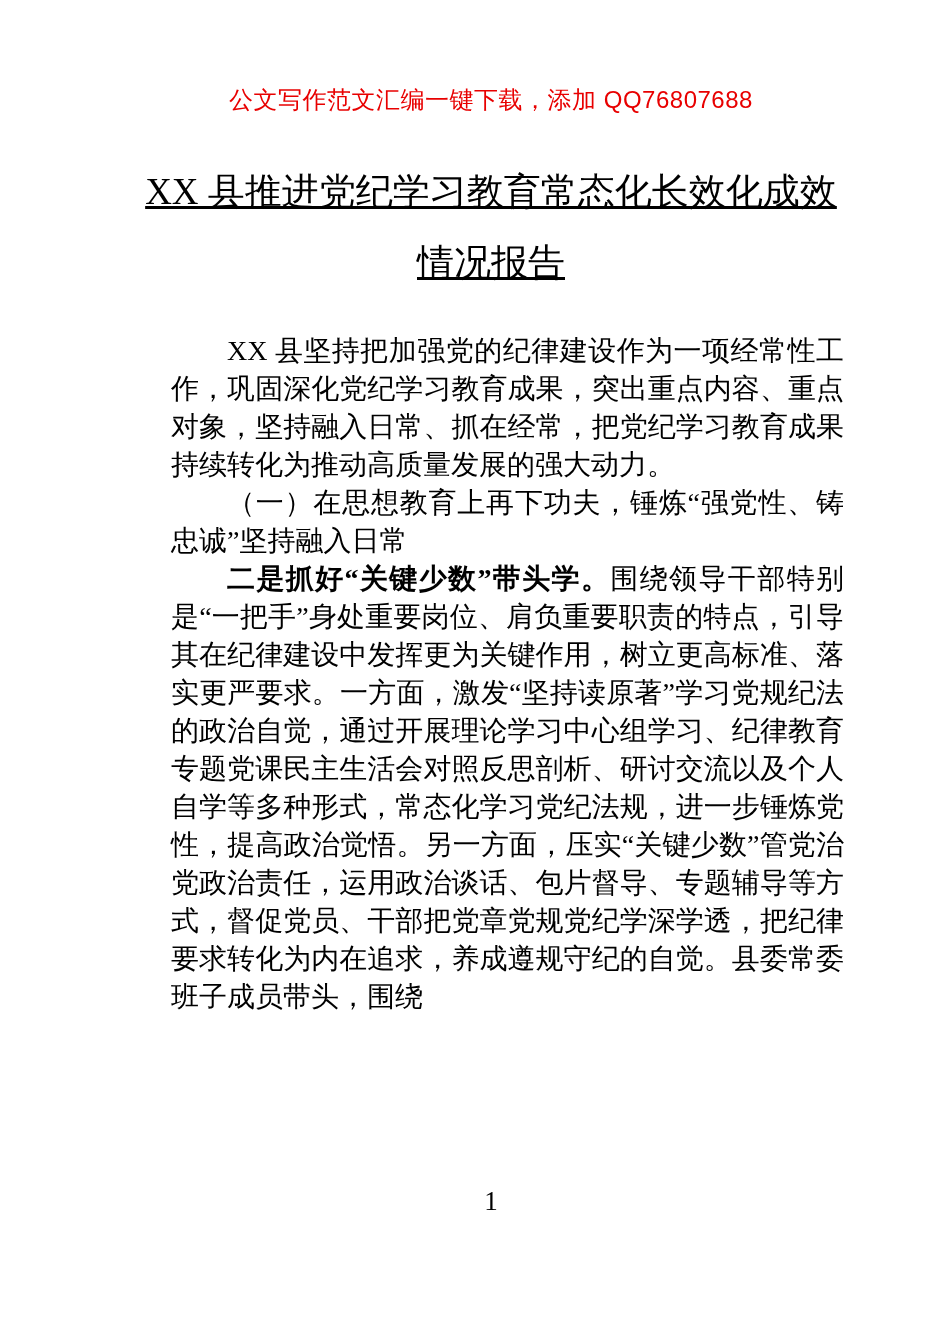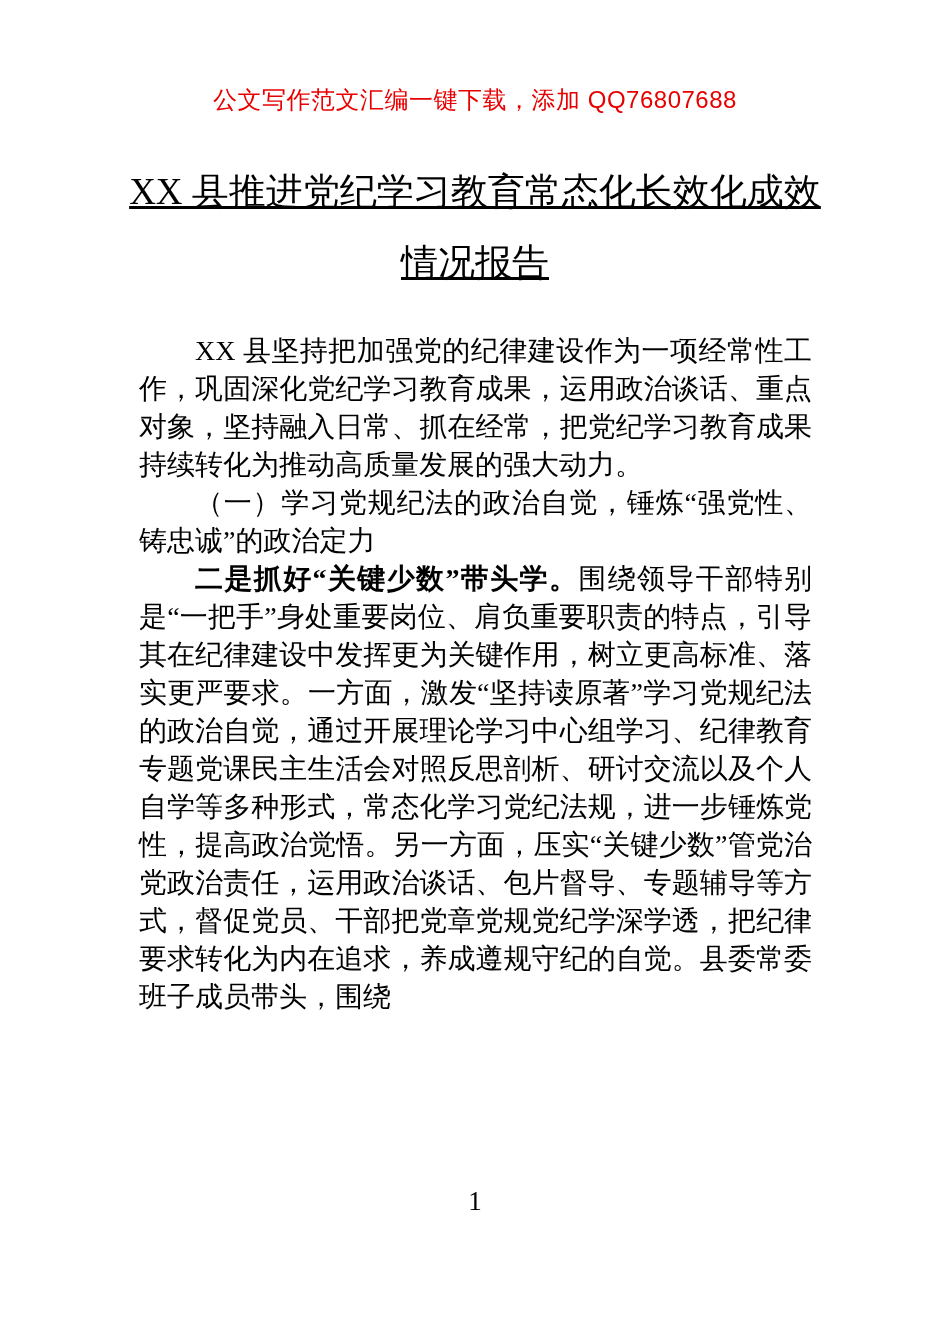--- a/index.html
+++ b/index.html
@@ -12,20 +12,21 @@
     background: #ffffff;
     position: relative;
     overflow: hidden;
     font-family: "Liberation Sans", sans-serif;
     color: #000000;
   }
   .page {
     position: absolute;
     inset: 0;
     background: #ffffff;
+    margin-left: 32px;
   }
   .promo {
     position: absolute;
     top: 84px;
     left: 0;
     right: 0;
     text-align: center;
     color: #e80000;
     font-size: 24px;
     letter-spacing: 0.5px;
@@ -81,23 +82,23 @@
 <div class="page">
 
   <div class="promo">公文写作范文汇编一键下载，添加 QQ76807688</div>
 
   <h1 class="title">
     <span class="tline">XX 县推进党纪学习教育常态化长效化成效</span>
     <span class="tline">情况报告</span>
   </h1>
 
   <div class="content">
-    <p><span class="lead"></span><span>XX 县坚持把加强党的纪律建设作为一项经常性工作，巩固深化党纪学习教育成果，运用政治谈话、重点对象，坚持融入日常、抓在经常，把党纪学习教育成果持续转化为推动高质量发展的强大动力。</span></p>
+    <p><span class="lead"></span><span>XX 县坚持把加强党的纪律建设作为一项经常性工作，巩固深化党纪学习教育成果，突出重点内容、重点对象，坚持融入日常、抓在经常，把党纪学习教育成果持续转化为推动高质量发展的强大动力。</span></p>
 
-    <p><span class="lead"></span><span>（一）学习党规纪法的政治自觉，锤炼“强党性、铸忠诚”的政治定力</span></p>
+    <p><span class="lead"></span><span>（一）在思想教育上再下功夫，锤炼“强党性、铸忠诚”坚持融入日常</span></p>
 
 
     <p><span class="lead">二是抓好“关键少数”带头学。</span><span>围绕领导干部特别是“一把手”身处重要岗位、肩负重要职责的特点，引导其在纪律建设中发挥更为关键作用，树立更高标准、落实更严要求。一方面，激发“坚持读原著”学习党规纪法的政治自觉，通过开展理论学习中心组学习、纪律教育专题党课民主生活会对照反思剖析、研讨交流以及个人自学等多种形式，常态化学习党纪法规，进一步锤炼党性，提高政治觉悟。另一方面，压实“关键少数”管党治党政治责任，运用政治谈话、包片督导、专题辅导等方式，督促党员、干部把党章党规党纪学深学透，把纪律要求转化为内在追求，养成遵规守纪的自觉。县委常委班子成员带头，围绕</span></p>
   </div>
 
   <div class="pagenum">1</div>
 
 </div>
 
 </body></html>

